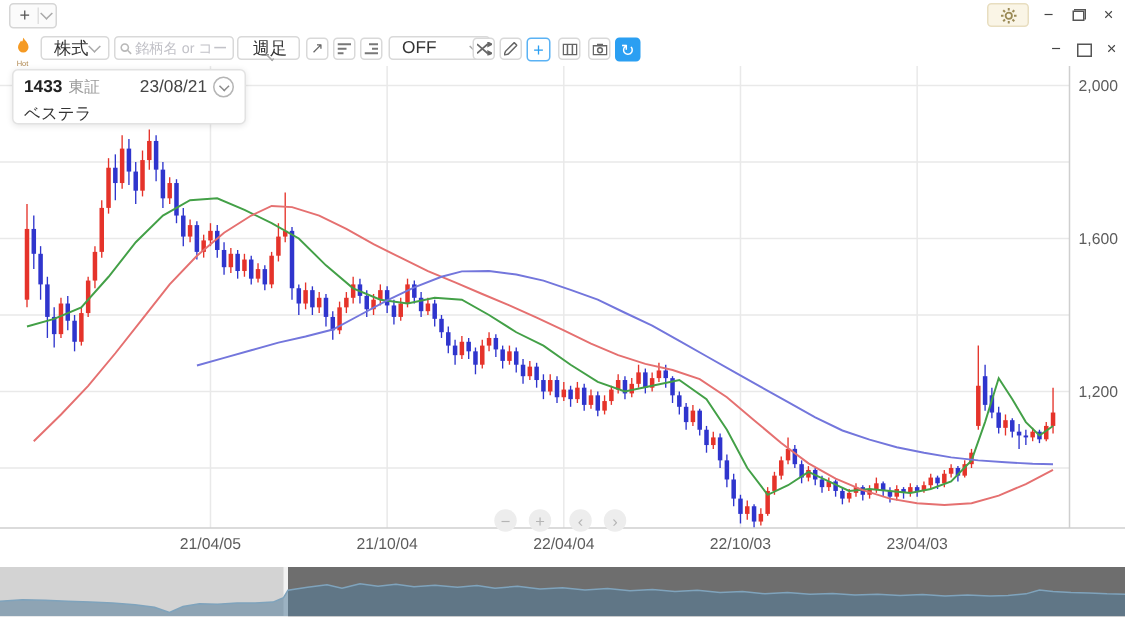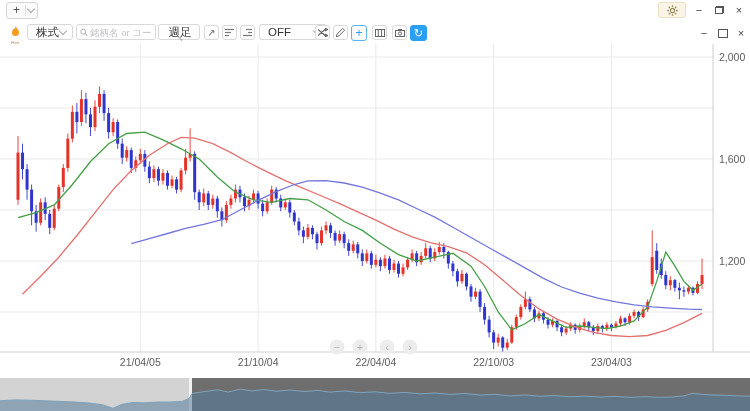--- a/index.html
+++ b/index.html
@@ -538,20 +538,31 @@
       </g>
       <g>
         <circle cx="387" cy="303" r="7.5" fill="#ededed"></circle>
         <text x="387" y="307" fill="#b5b5b5" font-size="11" text-anchor="middle">‹</text>
       </g>
       <g>
         <circle cx="410" cy="303" r="7.5" fill="#ededed"></circle>
         <text x="410" y="307" fill="#b5b5b5" font-size="11" text-anchor="middle">›</text>
       </g>
     </svg>
+  <div class="overlay">
+    <div class="ov-row1">
+      <span class="ov-code">1433</span>
+      <span class="ov-exch">東証</span>
+      <span class="ov-date">23/08/21</span>
+      <span class="ov-circ">
+        <span class="caret"></span>
+      </span>
+    </div>
+    <div class="ov-name">ベステラ</div>
+  </div>
 </div>
 
 <div class="navigator">
   <div class="nav-dark"></div>
   <div class="nav-gap"></div>
   <svg id="nav-svg" width="750" height="33">
       <path d="M0,33 L0,22.8 L15,21.9 L30,22.2 L45,22.8 L60,23.4 L75,24.0 L90,25.1 L103,26.9 L113,30.3 L122,26.3 L133,24.5 L145,24.8 L158,24.0 L170,24.0 L182,23.4 L189,20.5 L192,15.5 L205,13.5 L218,11.8 L228,14.1 L240,11.2 L252,12.9 L264,11.5 L276,13.2 L290,12.1 L305,13.5 L318,12.4 L330,14.1 L345,12.9 L360,14.7 L375,13.8 L390,15.3 L405,14.4 L420,15.8 L435,15.0 L450,16.4 L465,15.5 L480,17.0 L495,16.4 L510,17.9 L525,17.0 L540,18.2 L555,17.6 L570,18.7 L585,18.2 L600,19.0 L615,18.4 L630,19.3 L645,18.7 L660,19.3 L672,19.0 L684,17.9 L693,15.3 L702,16.4 L714,17.0 L726,17.3 L738,17.9 L750,18.2 L750,33 Z" fill="rgba(85,125,155,0.55)"></path>
       <polyline points="0,22.8 15,21.9 30,22.2 45,22.8 60,23.4 75,24.0 90,25.1 103,26.9 113,30.3 122,26.3 133,24.5 145,24.8 158,24.0 170,24.0 182,23.4 189,20.5 192,15.5 205,13.5 218,11.8 228,14.1 240,11.2 252,12.9 264,11.5 276,13.2 290,12.1 305,13.5 318,12.4 330,14.1 345,12.9 360,14.7 375,13.8 390,15.3 405,14.4 420,15.8 435,15.0 450,16.4 465,15.5 480,17.0 495,16.4 510,17.9 525,17.0 540,18.2 555,17.6 570,18.7 585,18.2 600,19.0 615,18.4 630,19.3 645,18.7 660,19.3 672,19.0 684,17.9 693,15.3 702,16.4 714,17.0 726,17.3 738,17.9 750,18.2" fill="none" stroke="#7fa3bc" stroke-width="1"></polyline>
     </svg>
 </div>

